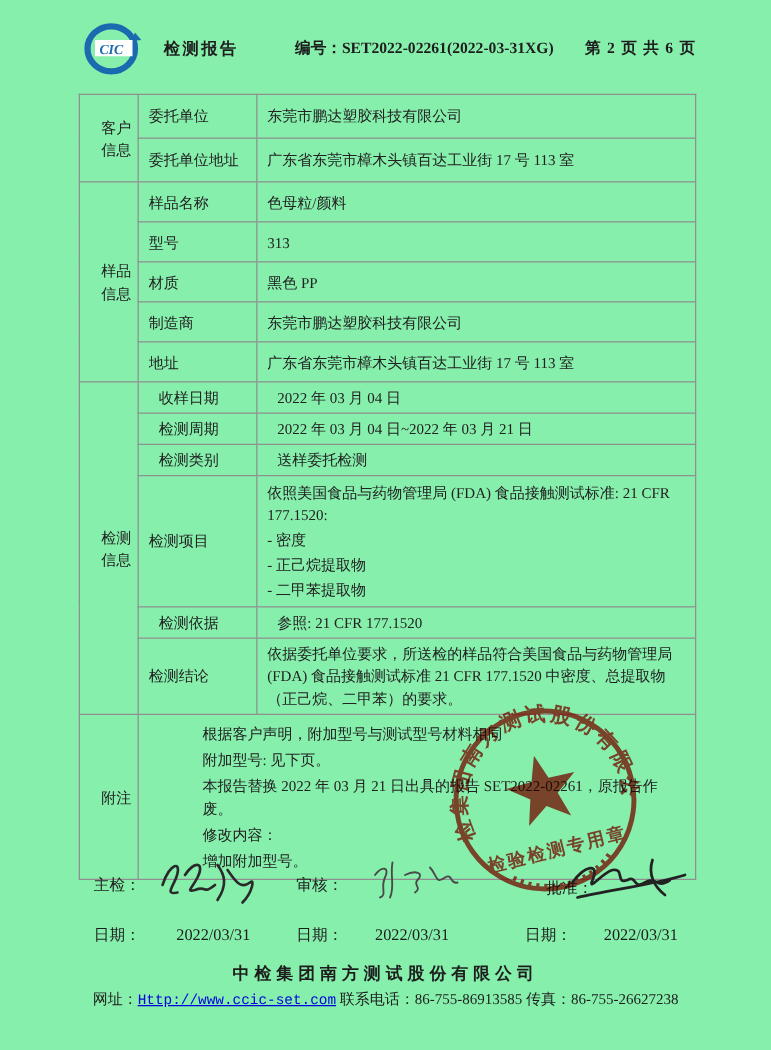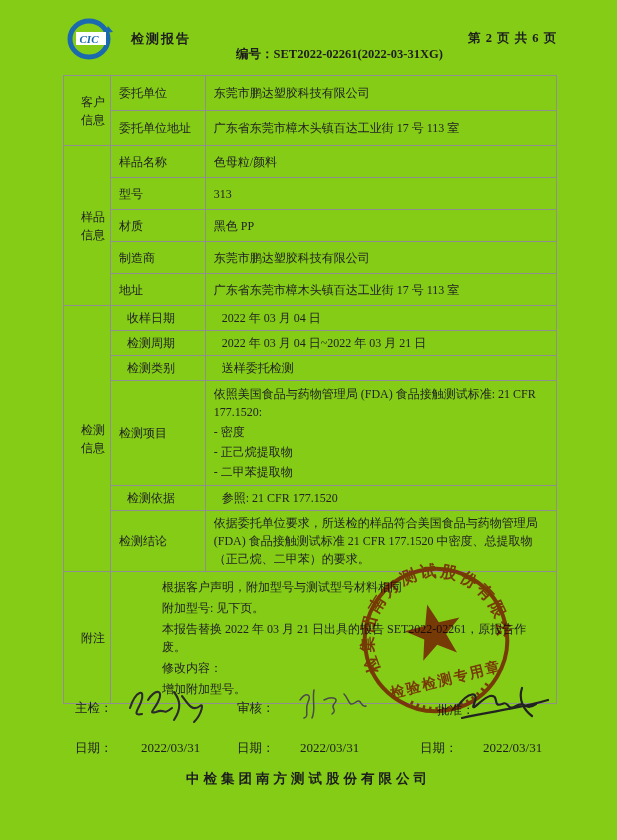--- a/index.html
+++ b/index.html
@@ -1,25 +1,25 @@
 <!DOCTYPE html>
 <html><head>
 <meta charset="utf-8">
 <style>
   * { margin:0; padding:0; box-sizing:border-box; }
   body { background:#e8e8e8; font-family:"Liberation Serif", serif; }
   .page {
     position:relative; width:617px; height:840px; margin:0 auto;
-    background:#84cc16; color:#1d1d1d; overflow:hidden;
+    background:#86efac; color:#1d1d1d; overflow:hidden;
   }
   
   .header { position:absolute; left:0; top:14px; width:617px; height:50px; }
   .logo { position:absolute; left:64px; top:2px; width:50px; height:46px; }
   .hdr-title { position:absolute; left:131px; top:16px; font-size:13px; font-weight:bold; letter-spacing:2px;text-align:center; }
-  .hdr-no { position:absolute; left:236px; top:32px; font-size:12.5px; font-weight:bold; }
+  .hdr-no { position:absolute; left:236px; top:16px; font-size:12.5px; font-weight:bold; }
   .hdr-page { position:absolute; left:468px; top:16px; font-size:12.5px; font-weight:bold; letter-spacing:1px; white-space:pre; }
   
   .report-table {
     position:absolute; left:63px; top:75px; width:494px;
     border-collapse:collapse; font-size:12px; line-height:18px;
   }
   .report-table td {
     border:1px solid #8f8f8f; padding:3px 8px; vertical-align:middle;
     color:#222;
   }
@@ -174,15 +174,16 @@
 
   <div class="sig-date-label" style="left:75px; top:740px;">日期：</div>
   <div class="sig-date-val" style="left:141px; top:740px;">2022/03/31</div>
   <div class="sig-date-label" style="left:237px; top:740px;">日期：</div>
   <div class="sig-date-val" style="left:300px; top:740px;">2022/03/31</div>
   <div class="sig-date-label" style="left:420px; top:740px;">日期：</div>
   <div class="sig-date-val" style="left:483px; top:740px;">2022/03/31</div>
 
   <div class="footer">
     <div class="f-company">中检集团南方测试股份有限公司</div>
+    <div class="f-line"><span>网址：</span><a class="f-link" href="#">Http://www.ccic-set.com</a><span> </span><span>联系电话：86-755-86913585</span><span> </span><span>传真：86-755-26627238</span></div>
   </div>
 
 </div>
 
 </body></html>

